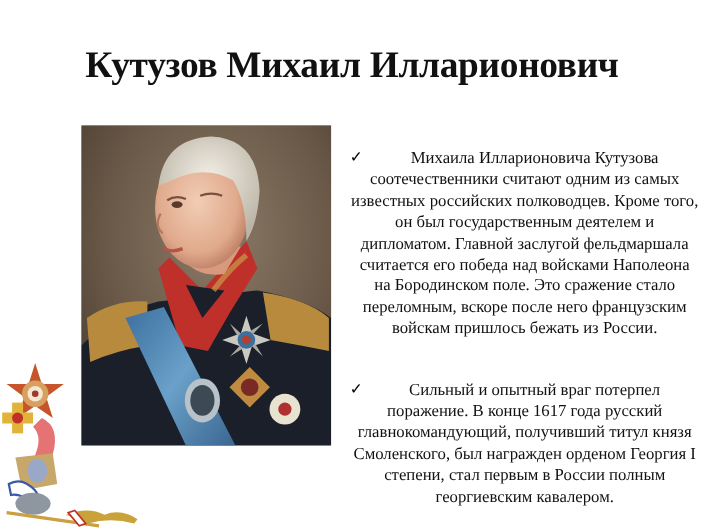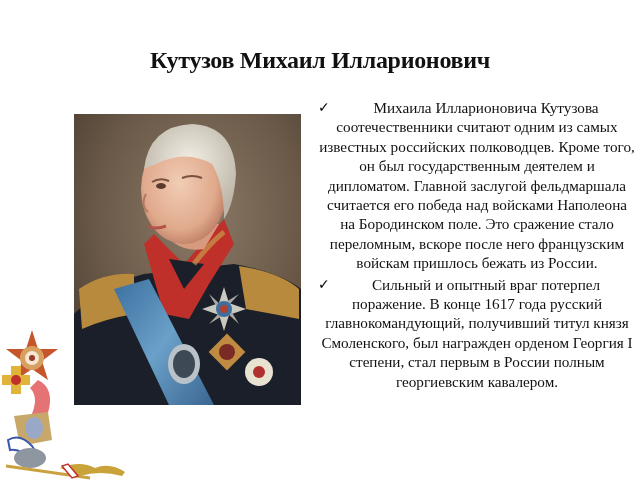--- a/index.html
+++ b/index.html
@@ -2,42 +2,42 @@
 <html><head>
 <meta charset="utf-8">
 <style>
   html, body { margin: 0; padding: 0; }
   body {
     width: 640px; height: 480px; background: #ffffff; position: relative; overflow: hidden;
     font-family: "Liberation Serif", "DejaVu Serif", serif; color: #111;
   }
   .slide-title {
     position: absolute; left: 0; top: 40px; width: 640px; text-align: center;
-    font-family: "Liberation Serif", serif; font-weight: bold; font-size: 24px; line-height: 40px;
+    font-family: "Liberation Serif", serif; font-weight: bold; font-size: 34px; line-height: 40px;
     color: #111; letter-spacing: -0.3px;
   }
   .portrait {
     position: absolute; left: 74px; top: 114px; width: 227px; height: 291px;
     overflow: hidden; background: #5b4a3b;
   }
   .portrait svg { display: block; }
   .medals {
     position: absolute; left: 0; top: 328px; width: 130px; height: 152px;
   }
   .medals svg { display: block; }
   .content {
     position: absolute; left: 318px; top: 98px; width: 318px;
     font-size: 15.2px; line-height: 19.4px;
   }
   .bullet { position: relative; text-align: center; margin: 0 0 2px 0; }
   .bullet .check {
     position: absolute; left: 0; top: 1px; font-size: 14px; line-height: 16px;
     font-family: "DejaVu Sans", sans-serif; color: #000;
   }
-  .bullet .text { display: block; padding-left: 0; }
+  .bullet .text { display: block; padding-left: 0; margin-top: 36px; }
   .bullet .text::before { content: ""; display: inline-block; width: 18px; }
 </style>
 </head>
 <body>
 
 <div>
 
   <div class="slide-title">Кутузов Михаил Илларионович</div>
 
   <div class="portrait">

